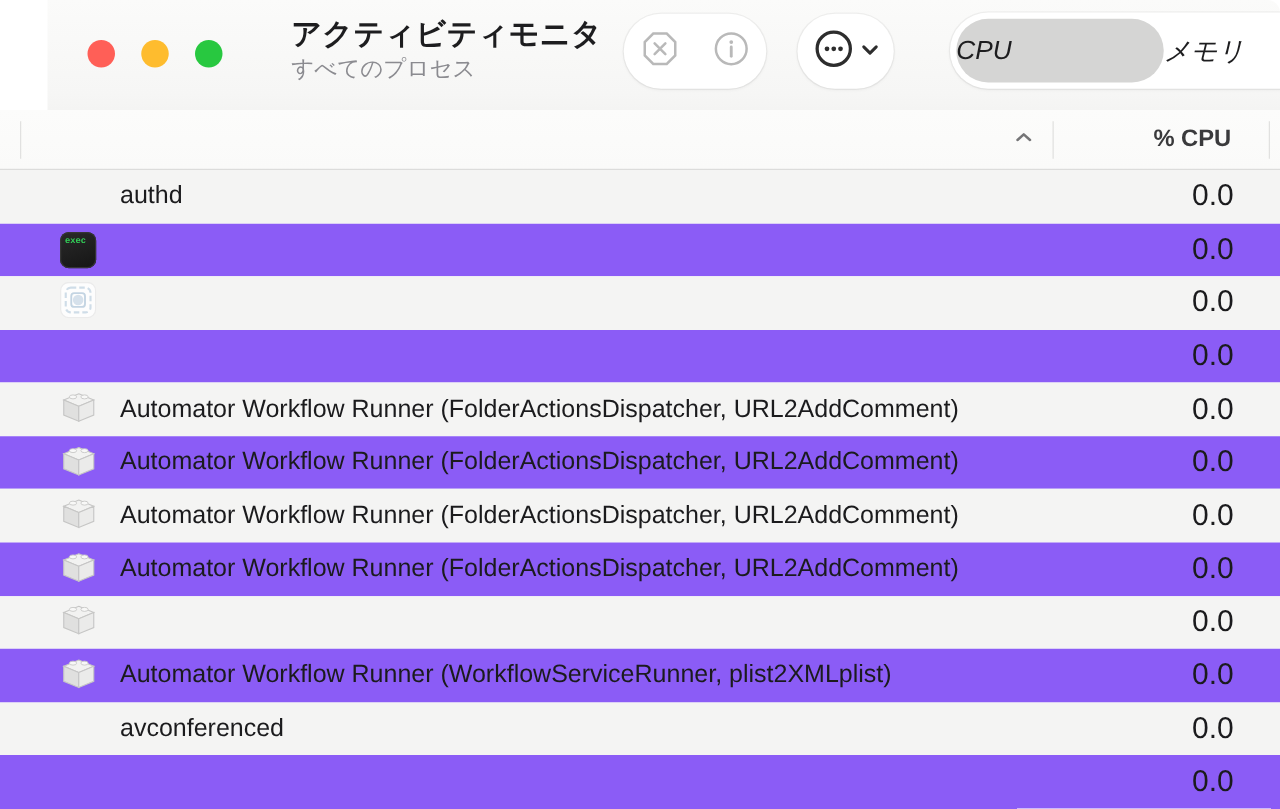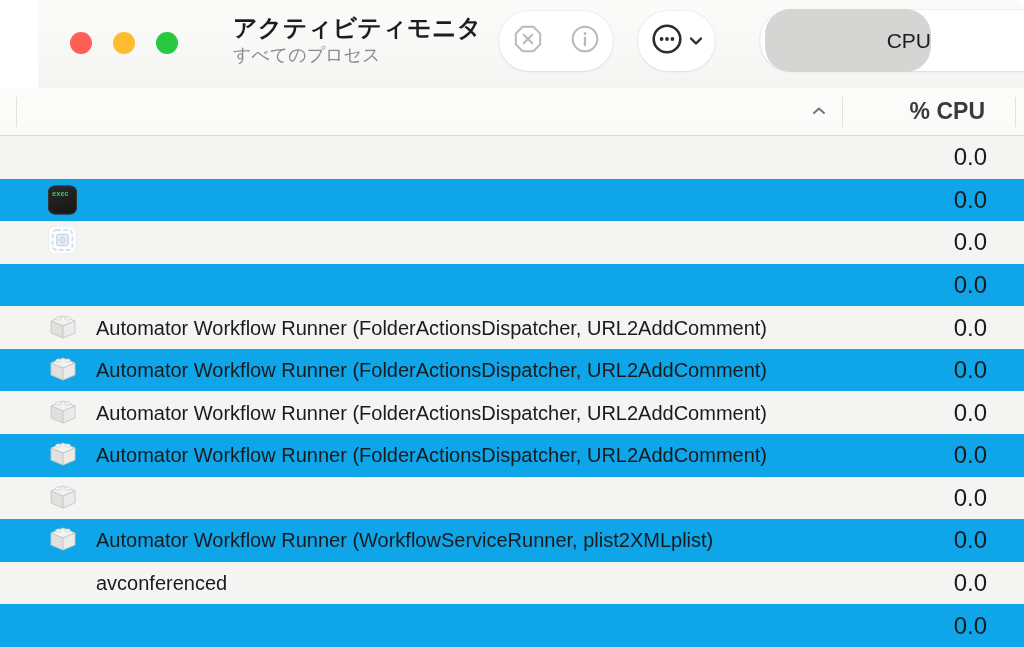--- a/index.html
+++ b/index.html
@@ -25,42 +25,42 @@
   .pill{position:absolute;top:11px;height:60px;background:#fff;border-radius:30px;
     box-shadow:0 0 0 1px rgba(0,0,0,.045),0 1px 3px rgba(0,0,0,.06);
     display:flex;align-items:center;justify-content:center;}
   .pill.group{left:461px;width:114px;}
   .pill.more{left:600px;width:77px;gap:6px;}
   .iconbtn{width:50%;height:100%;display:flex;align-items:center;justify-content:center;cursor:default;}
 
   .segmented{position:absolute;left:722px;top:10px;width:345px;height:61px;background:#fff;
     border-radius:30.5px;box-shadow:0 0 0 1px rgba(0,0,0,.045),0 1px 3px rgba(0,0,0,.06);
     display:flex;align-items:center;padding:0 5px;box-sizing:border-box;}
-  .segment{height:63px;border-radius:25.5px;display:flex;align-items:center;justify-content:flex-end;
-    font-size:21px;color:#1d1d1f;}
+  .segment{height:51px;border-radius:25.5px;display:flex;align-items:center;justify-content:flex-start;
+    font-size:21px;color:#1d1d1f;font-style:italic;}
   .segment:nth-child(1){width:166px;}
   .segment:nth-child(2){width:160px;}
   .segment.selected{background:#d5d5d4;}
 
   
   .thead{position:absolute;top:88px;left:0;right:0;height:48px;
     background:linear-gradient(180deg,#fcfcfb,#fafaf9);border-bottom:1px solid #dcdcdb;box-sizing:border-box;}
   .thead .colname{position:absolute;left:55px;top:0;height:47px;display:flex;align-items:center;
     font-size:19px;font-weight:700;color:#3a3a3c;}
   .thead .colcpu{position:absolute;left:843px;width:172px;top:0;height:47px;display:flex;align-items:center;
-    justify-content:flex-end;padding-right:30px;box-sizing:border-box;font-size:23px;font-weight:700;color:#3a3a3c;text-align:center;}
+    justify-content:flex-end;padding-right:30px;box-sizing:border-box;font-size:19px;font-weight:700;color:#3a3a3c;text-align:center;}
   .sortind{position:absolute;left:811px;top:14px;}
   .vsep{position:absolute;top:9px;height:30px;width:1px;background:#e1e1e0;}
   .vsep.s1{left:16px;}
   .vsep.s2{left:842px;}
   .vsep.s3{left:1015px;}
 
   
   .tbody{position:absolute;top:136px;left:0;right:0;bottom:0;display:flex;flex-direction:column;}
-  .row{flex:0 0 42.58px;height:42.58px;position:relative;background:#0ea5e9;}
+  .row{flex:0 0 42.58px;height:42.58px;position:relative;background:#8b5cf6;}
   .row.shaded{background:#f4f4f3;}
   .icon-slot{position:absolute;left:47px;top:50%;transform:translateY(-50%);width:31px;height:31px;
     display:flex;align-items:center;justify-content:center;}
   .pname{position:absolute;left:96px;right:214px;top:50%;transform:translateY(-50%);
     font-size:20px;color:#1b1b1d;white-space:nowrap;overflow:hidden;}
   .pcpu{position:absolute;right:37px;top:50%;transform:translateY(-50%);font-size:24px;color:#1b1b1d;}
 
   
   .exec-ic{width:29px;height:29px;background:linear-gradient(160deg,#2a2a2a,#151515);
     border-radius:7px;position:relative;box-shadow:inset 0 0 0 1px #353535;}
@@ -138,20 +138,21 @@
       </svg>
     </div>
     <div class="vsep s2"></div>
     <div class="colcpu">% CPU</div>
     <div class="vsep s3"></div>
   </div>
 
   <div class="tbody">
       <div class="row shaded">
     <div class="icon-slot"></div>
+    <div class="pname">authd</div>
     <div class="pcpu">0.0</div>
   </div>
       <div class="row">
     <div class="icon-slot">
           <div class="exec-ic">
             <span>exec</span>
           </div>
         </div>
     <div class="pcpu">0.0</div>
   </div>

